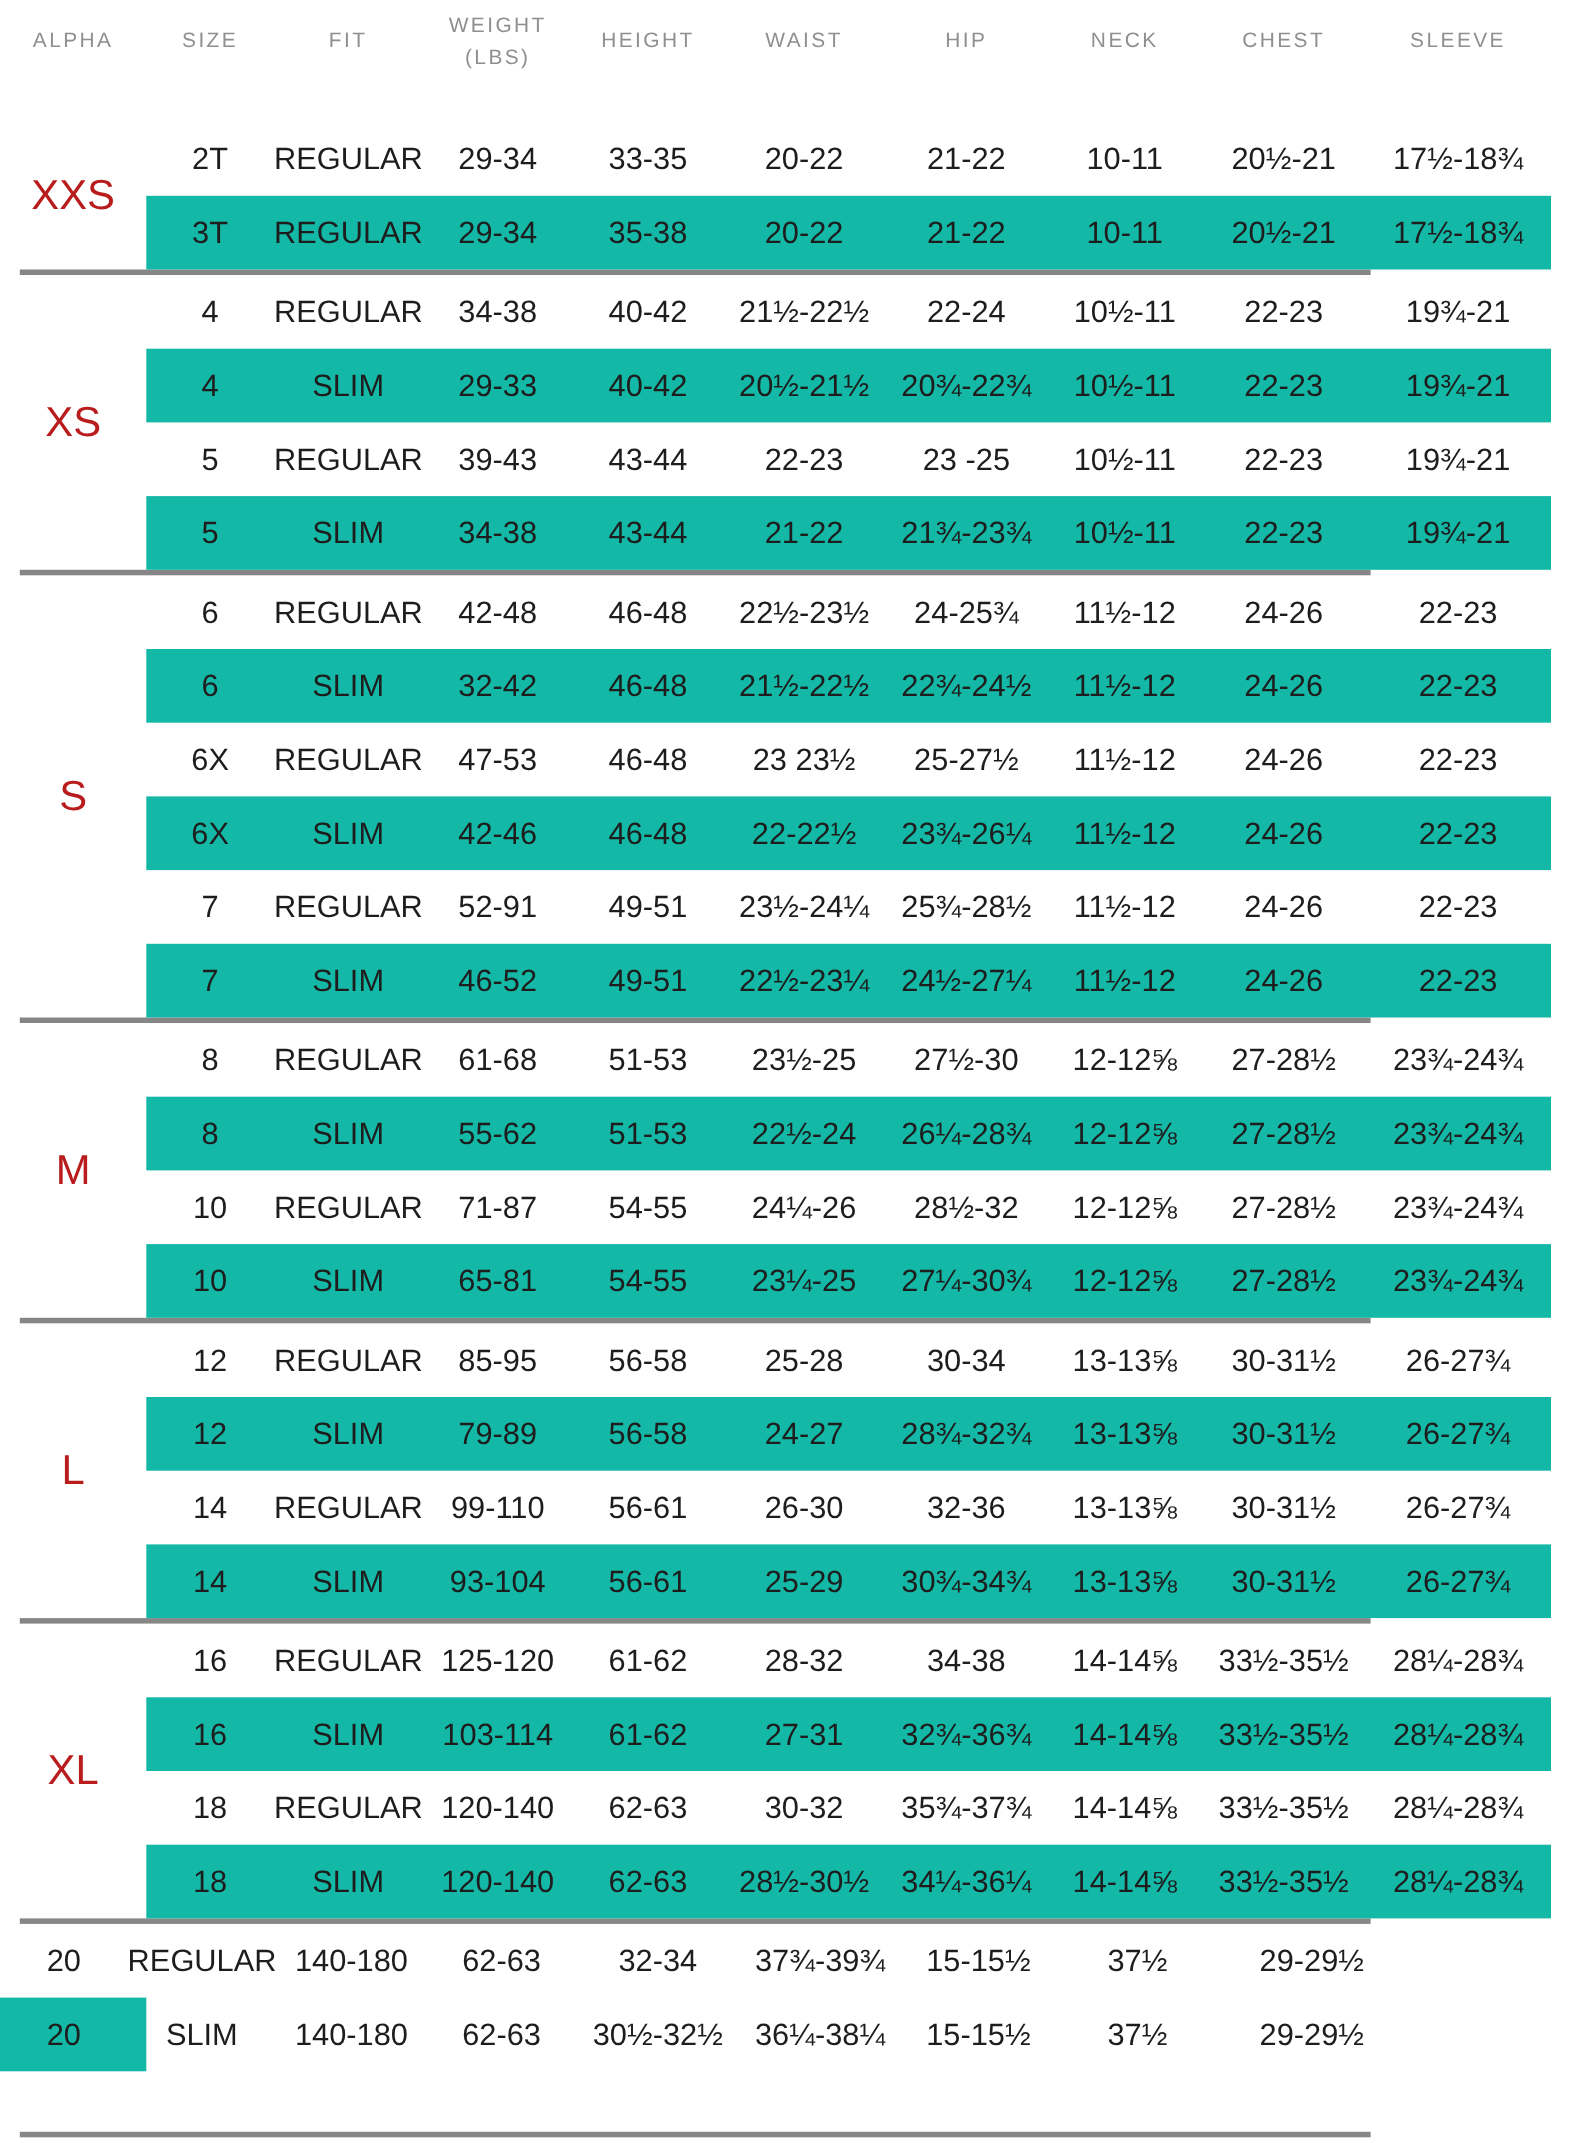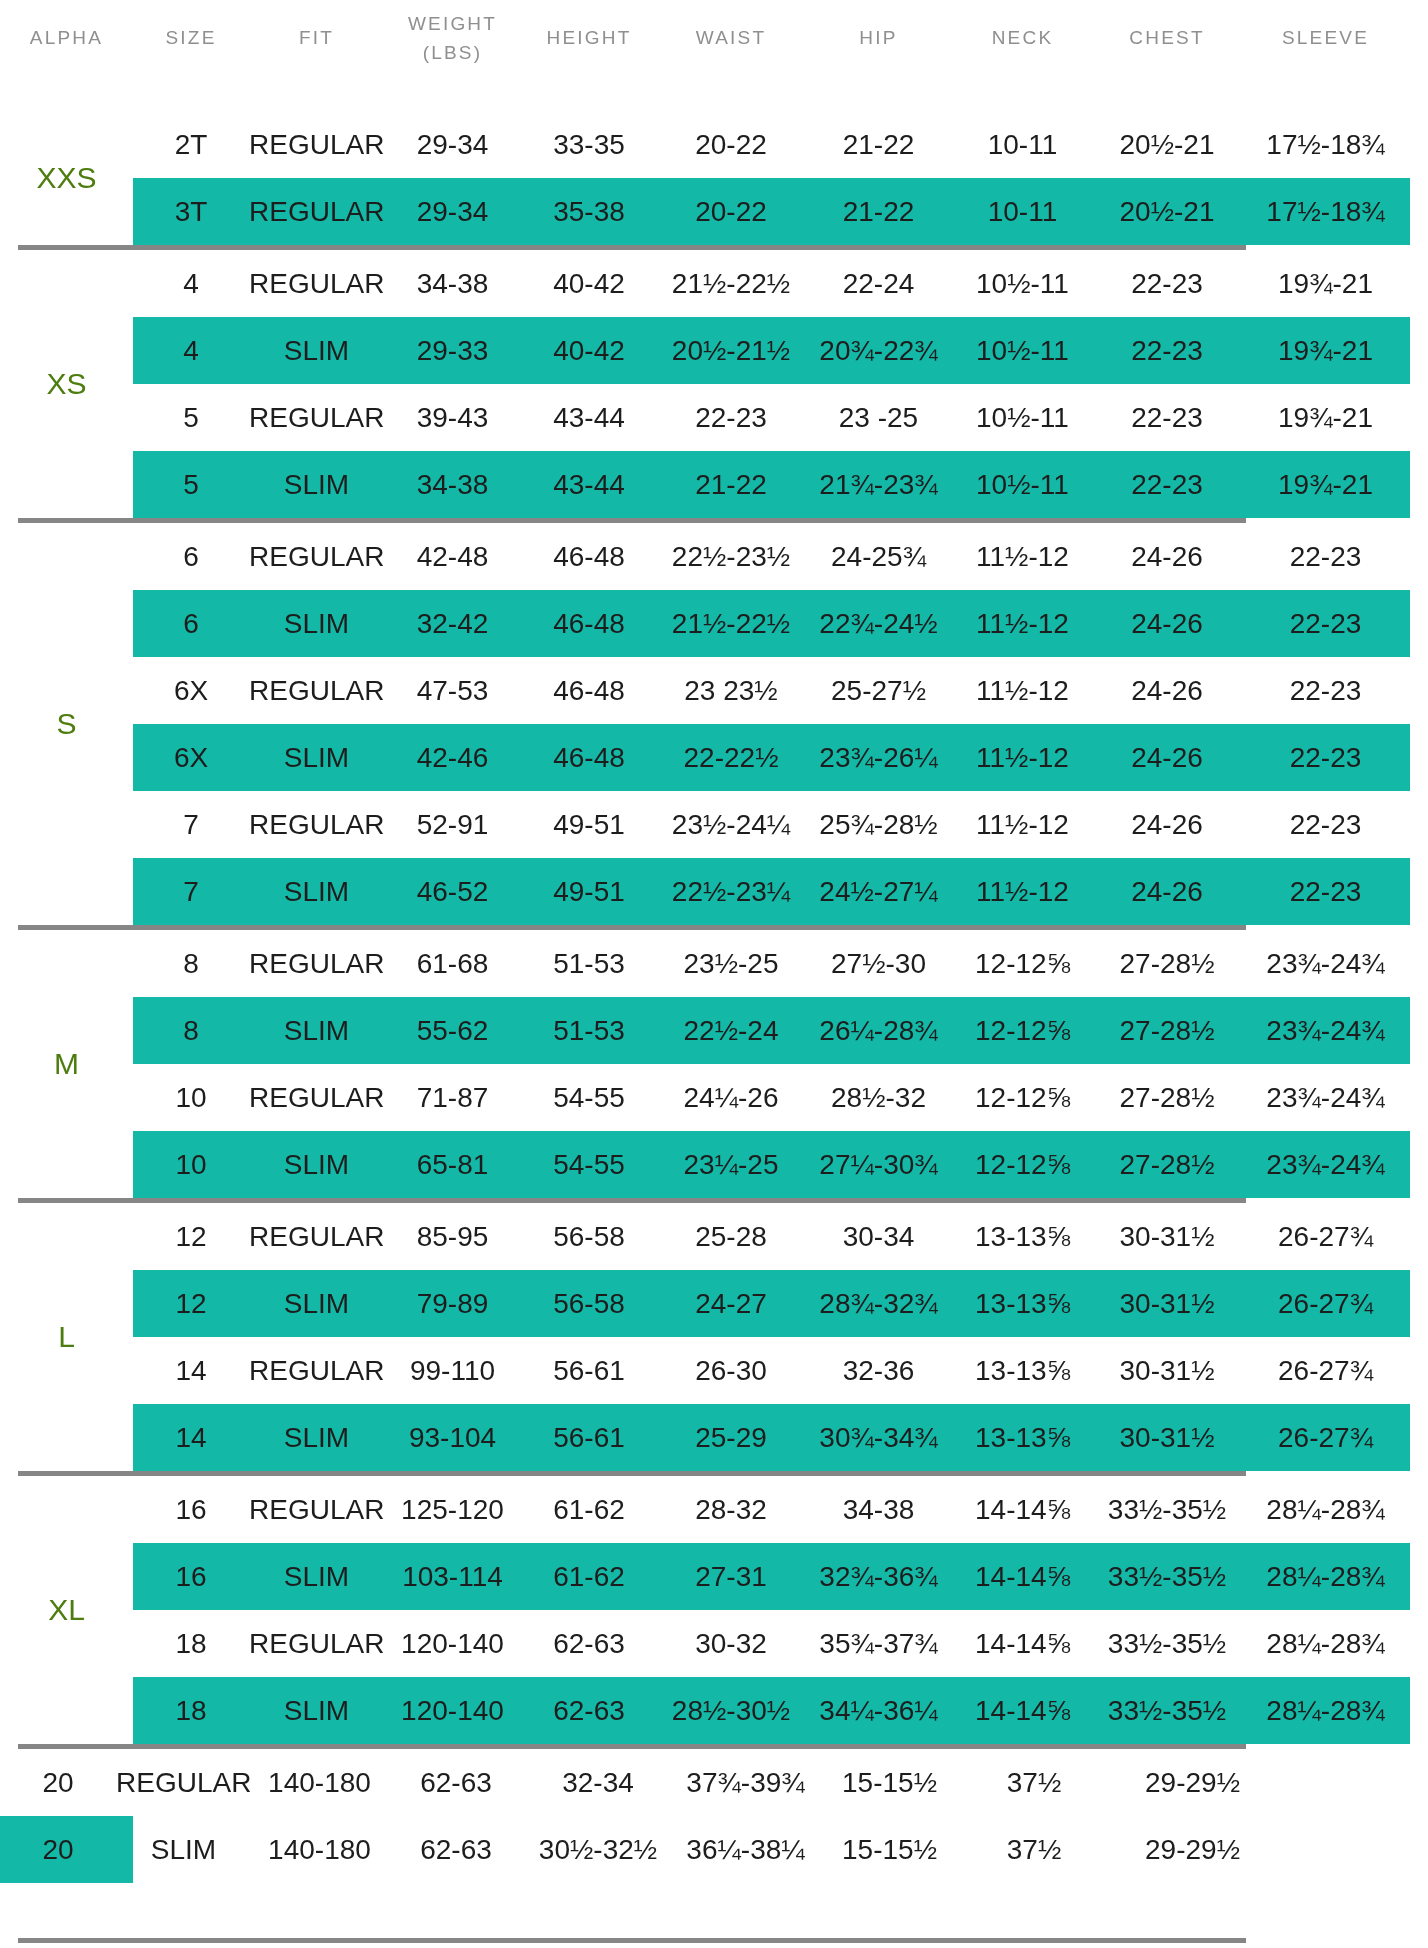--- a/index.html
+++ b/index.html
@@ -15,21 +15,21 @@
   }
   .header-cell {
     text-align:center; color:#8f8f8f; font-size:19px; letter-spacing:2.2px;
     font-weight:400; line-height:1.55; white-space:pre-line;
   }
 
   
   .group { display:grid; grid-template-columns:133px 1fr; }
   .alpha-cell {
     display:flex; align-items:center; justify-content:center;
-    color:#4d7c0f; font-size:30px;
+    color:#b91c1c; font-size:38px;
   }
   .rows { display:flex; flex-direction:column; }
   .row {
     display:grid;
     grid-template-columns:116px 135px 137px 136px 148px 147px 141px 148px 169px;
     height:67px; align-items:center;
   }
   .row.shaded { background:#14b8a6; }
   .cell { text-align:center; color:#1d1d1d; font-size:28px; }
 

